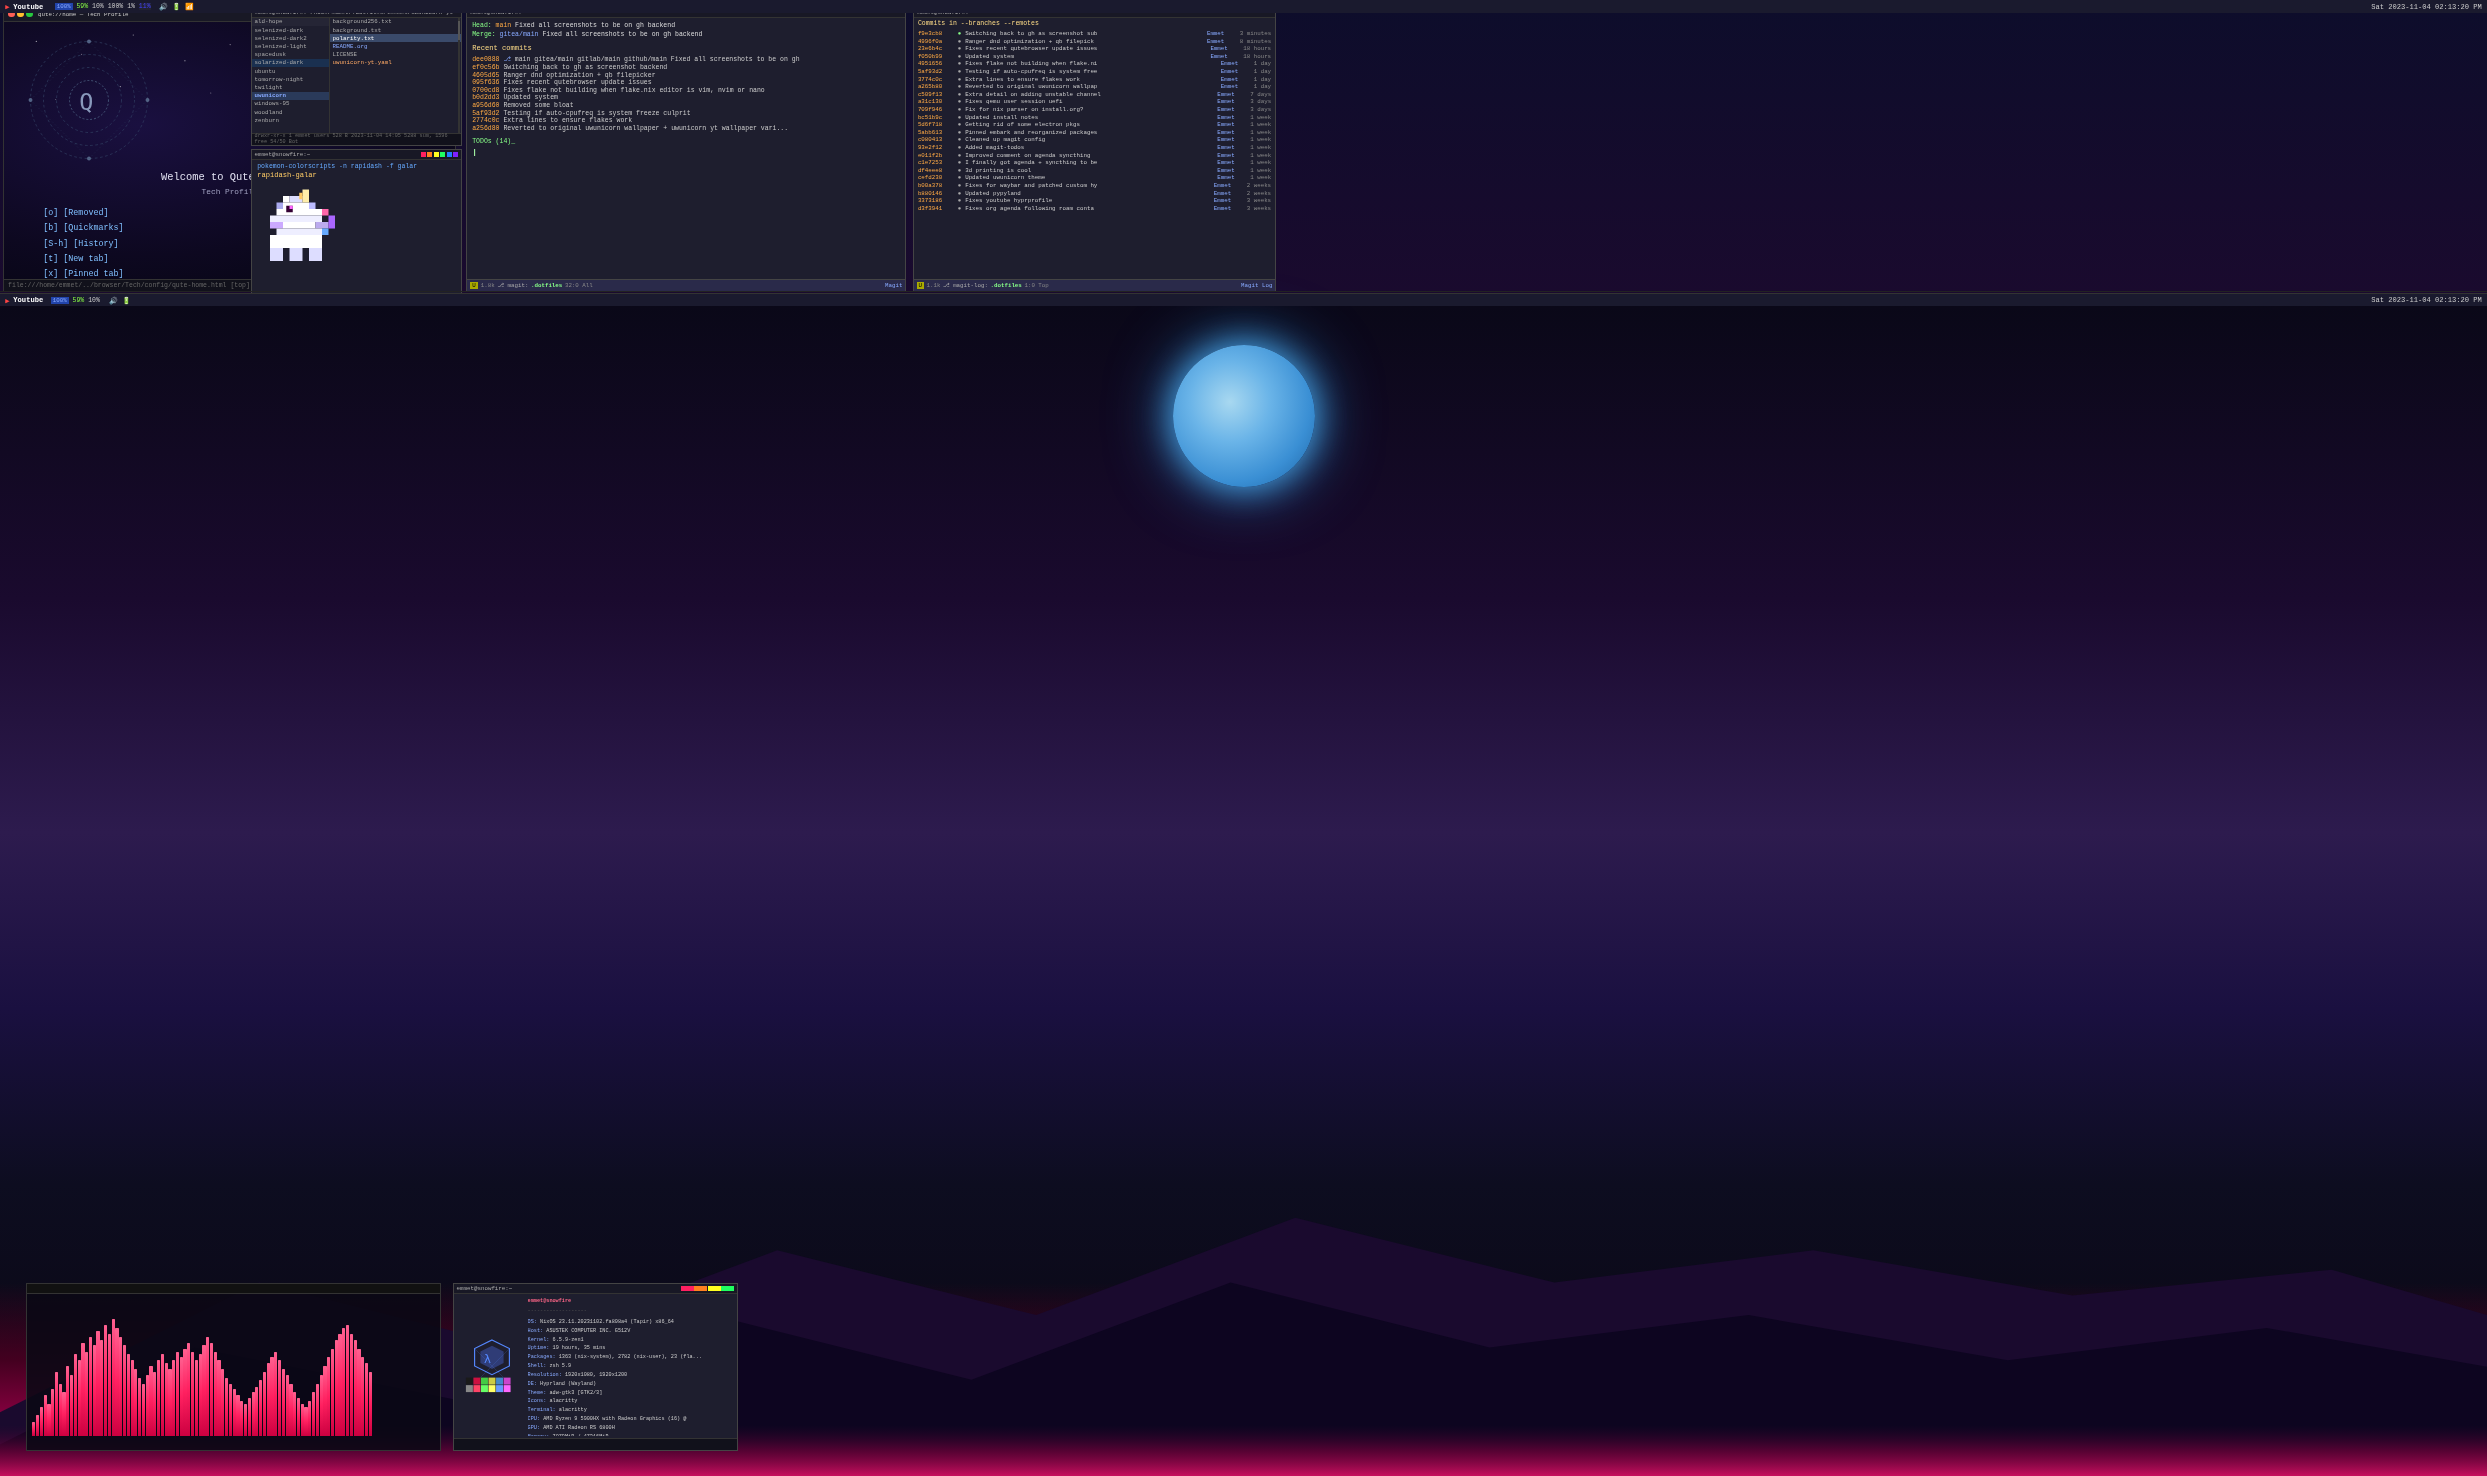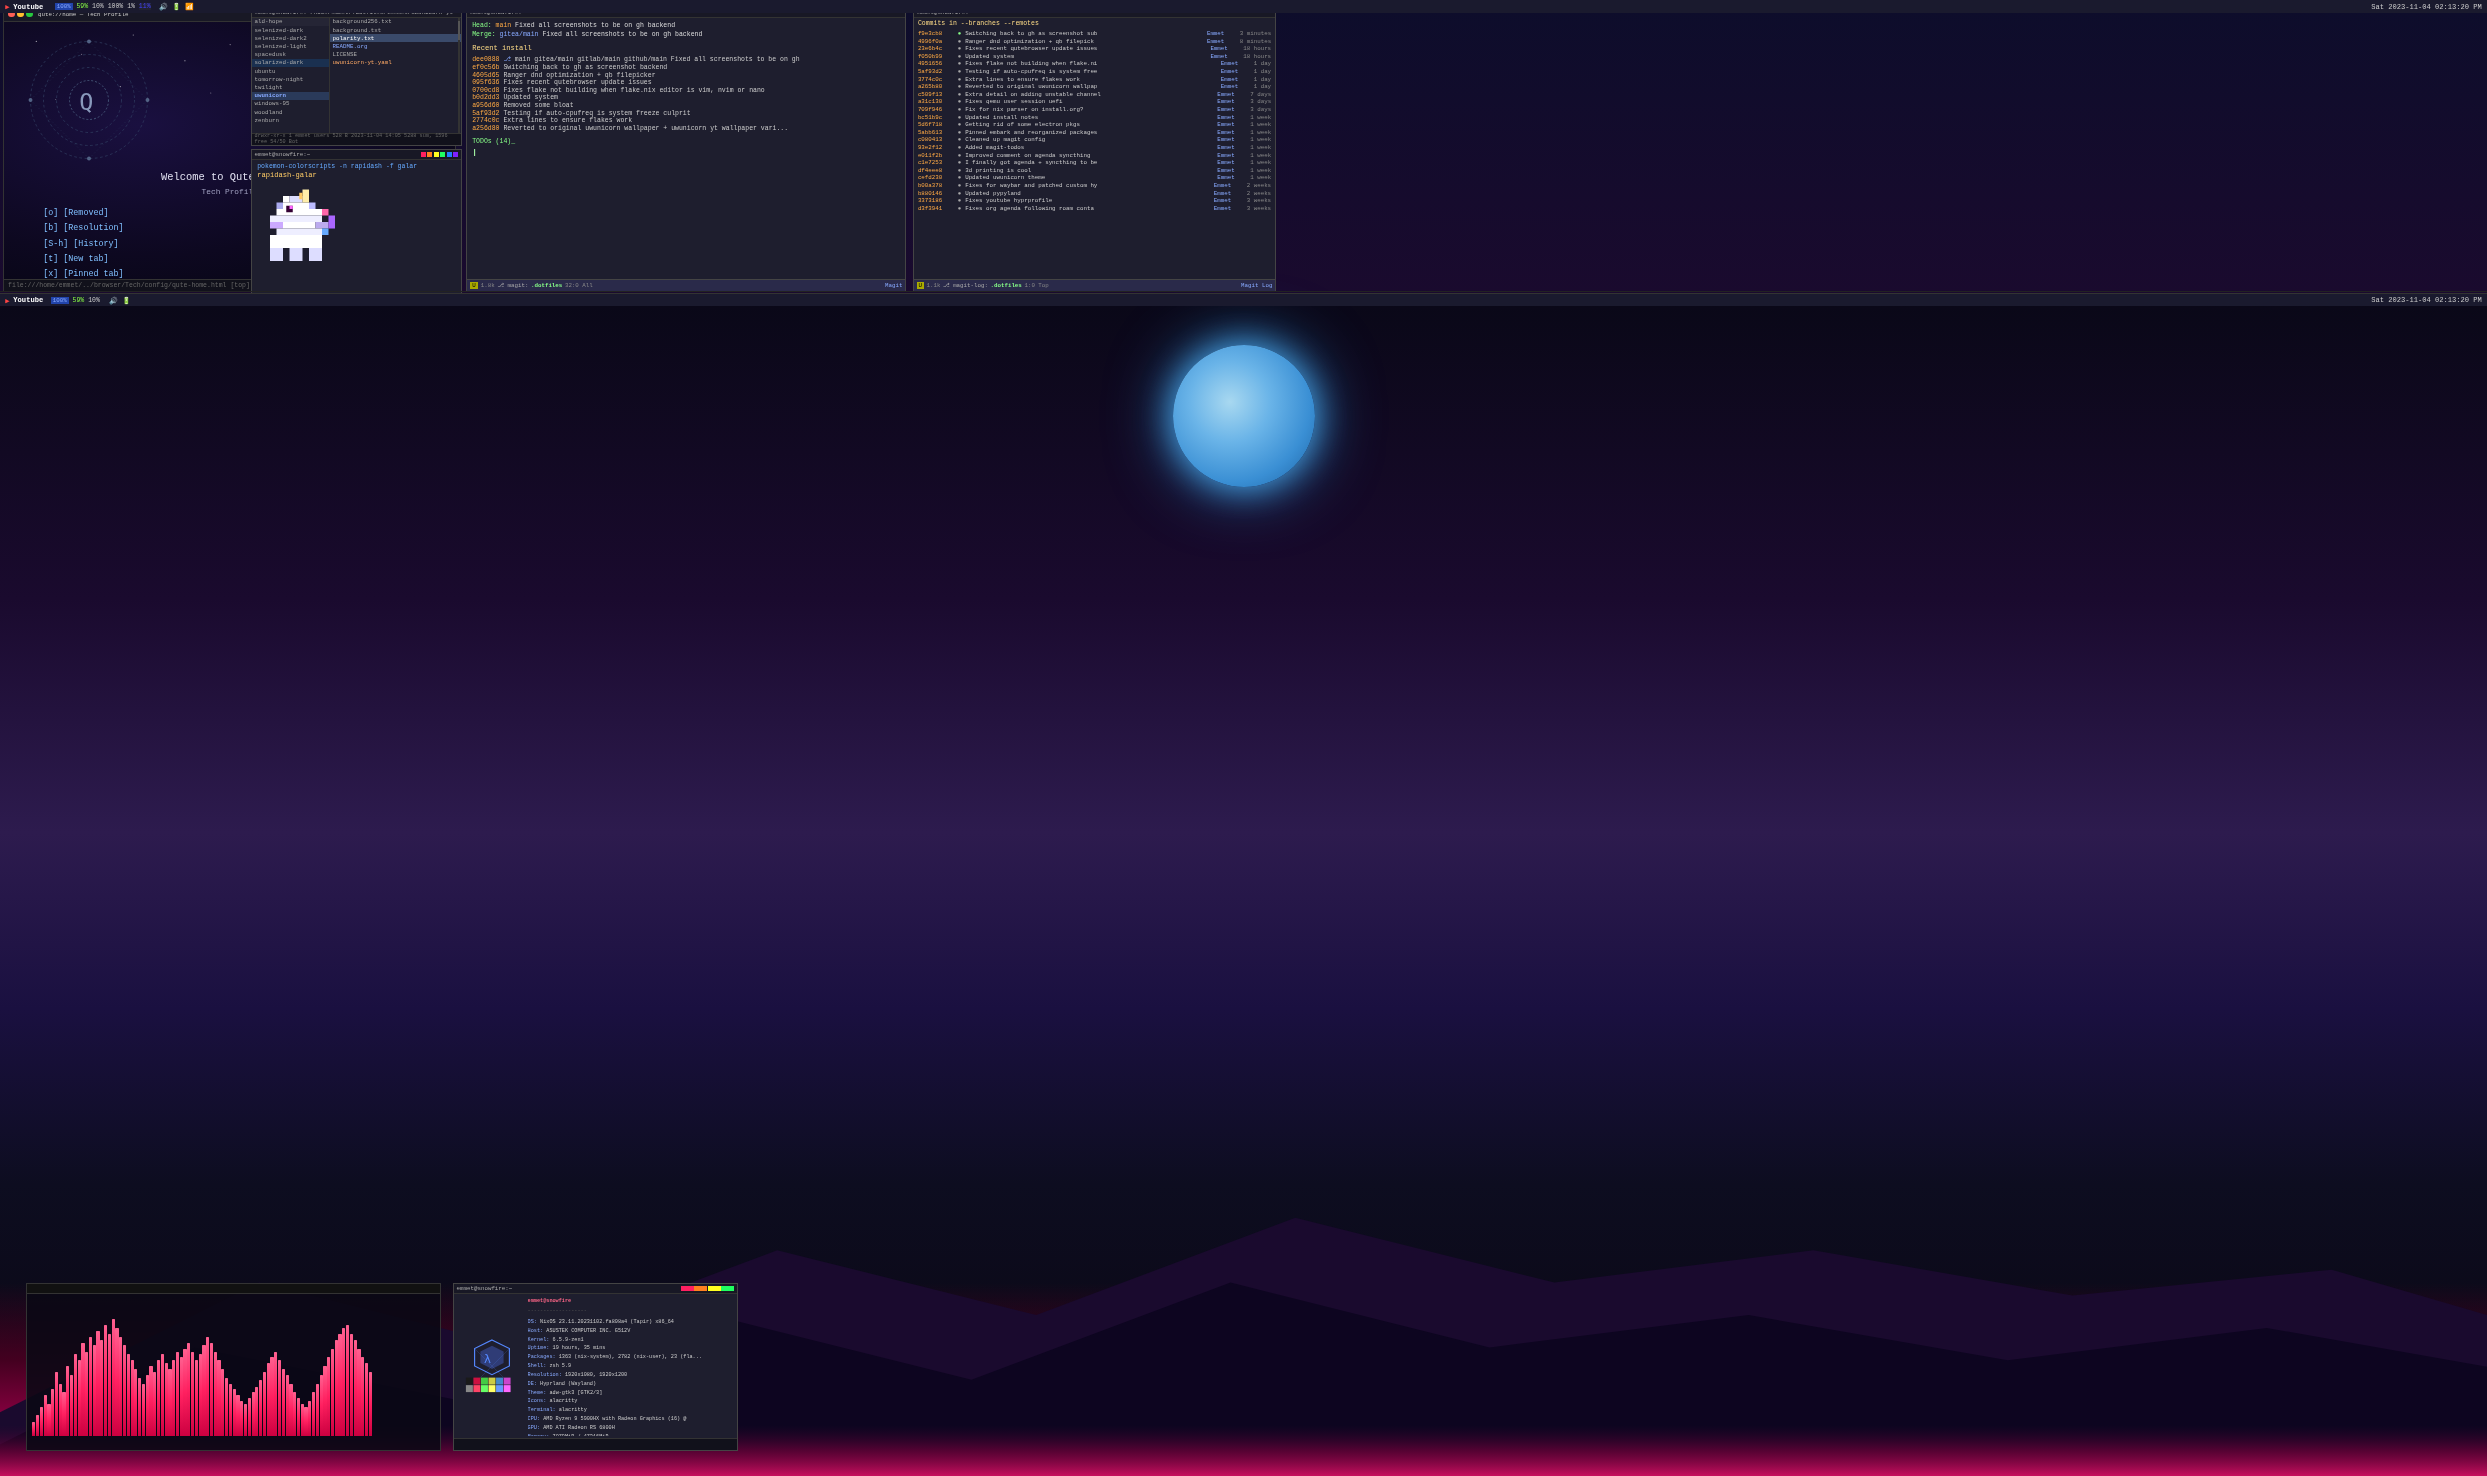--- a/index.html
+++ b/index.html
@@ -312,21 +312,21 @@
         <line x1="100" y1="190" x2="10" y2="100" stroke="#334466" stroke-width="0.5" stroke-dasharray="2,4"></line>
         <line x1="10" y1="100" x2="100" y2="10" stroke="#334466" stroke-width="0.5" stroke-dasharray="2,4"></line>
       </svg>
     </div>
 
     <div class="browser-text">
       <div class="browser-title">Welcome to Qutebrowser</div>
       <div class="browser-subtitle">Tech Profile</div>
       <div class="browser-links">
         <div style="color:#80c0ff; cursor:pointer;">[o] [Removed]</div>
-        <div style="color:#80c0ff; cursor:pointer;">[b] [Resolution]</div>
+        <div style="color:#80c0ff; cursor:pointer;">[b] [Quickmarks]</div>
         <div style="color:#80c0ff; cursor:pointer;">[S-h] [History]</div>
         <div style="color:#80c0ff; cursor:pointer;">[t] [New tab]</div>
         <div style="color:#80c0ff; cursor:pointer;">[x] [Pinned tab]</div>
       </div>
     </div>
   </div>
   <div class="browser-statusbar">
     <span>file:///home/emmet/../browser/Tech/config/qute-home.html [top] [1/1]</span>
   </div>
 </div>
@@ -426,21 +426,21 @@
     <div style="margin-bottom:2.6px;">
       <span style="color:#88ff88;">Head:    </span>
       <span style="color:#ffaa44;">main</span>
       <span style="color:#dddddd;"> Fixed all screenshots to be on gh backend</span>
     </div>
     <div style="margin-bottom:5.2px;">
       <span style="color:#88ff88;">Merge:   </span>
       <span style="color:#88aaff;">gitea/main</span>
       <span style="color:#dddddd;"> Fixed all screenshots to be on gh backend</span>
     </div>
-    <div style="color:#ffdd88; font-size:7.1px; margin-bottom:3.9px;">Recent install</div>
+    <div style="color:#ffdd88; font-size:7.1px; margin-bottom:3.9px;">Recent commits</div>
     <div>
       <div style="margin:0.6px 0; font-size:6.5px;">
         <span style="color:#ffaa44;">dee0888</span>
         <span style="color:#88aaff;"> ⎇</span>
         <span style="color:#cccccc;"> main gitea/main gitlab/main github/main  Fixed all screenshots to be on gh</span>
       </div>
       <div style="margin:0.6px 0; font-size:6.5px;">
         <span style="color:#ffaa44;">ef0c56b</span>
         <span style="color:#cccccc;"> Switching back to gh as screenshot backend</span>
       </div>

